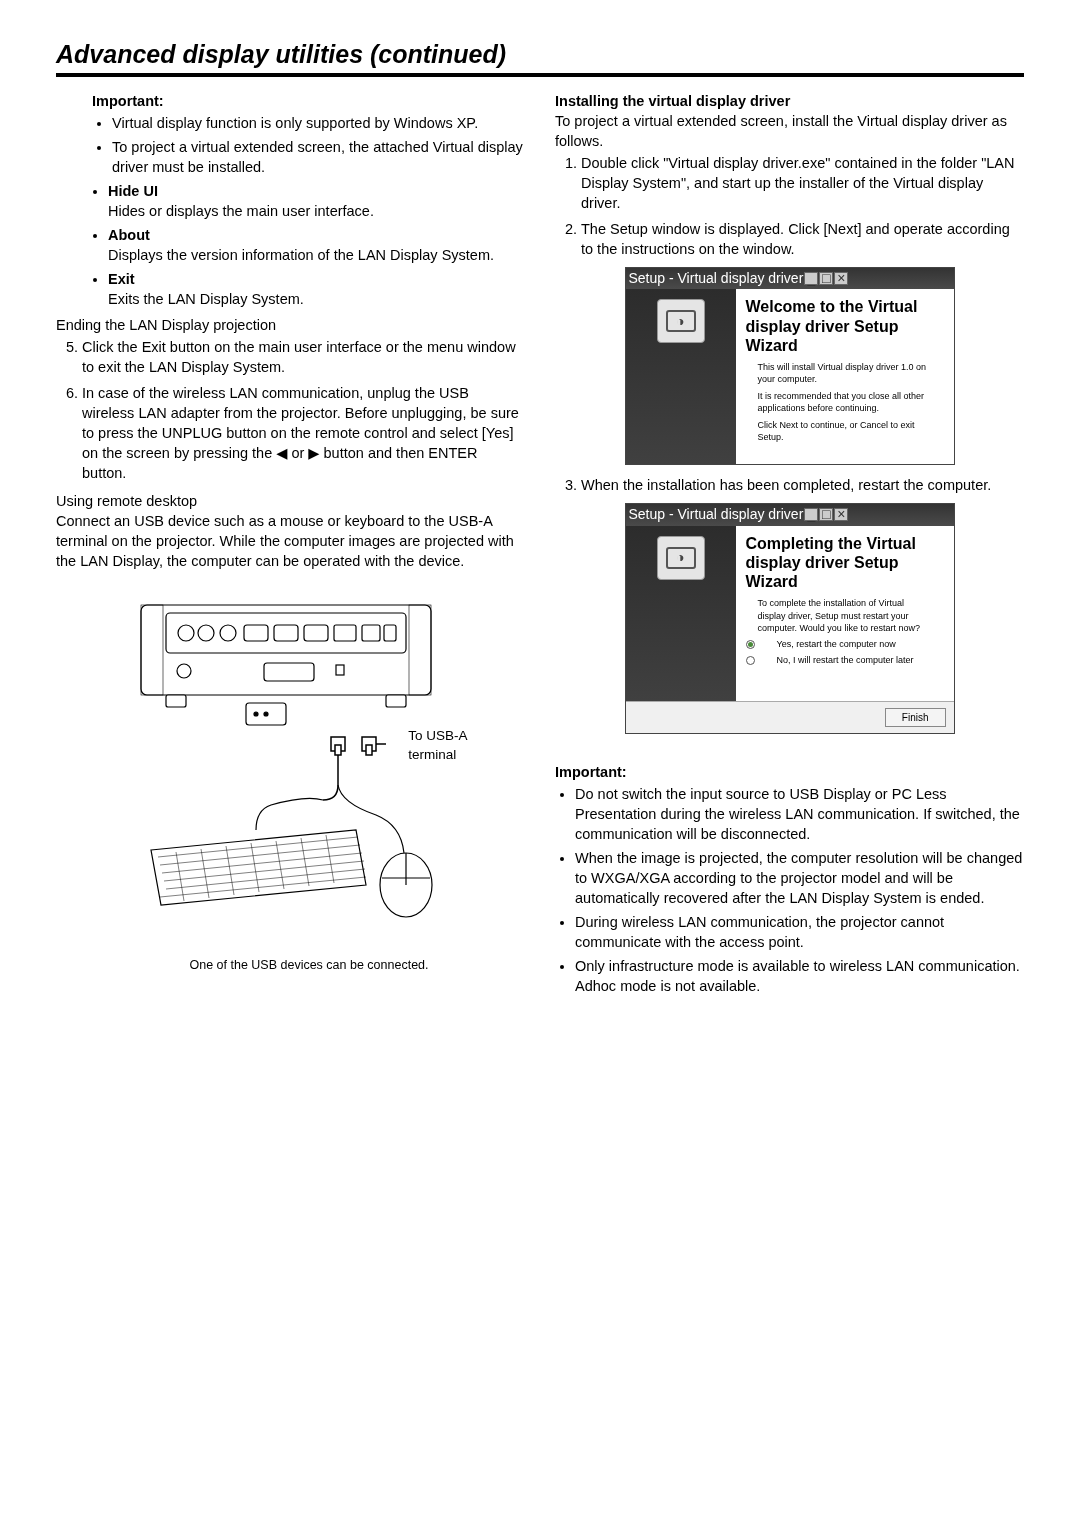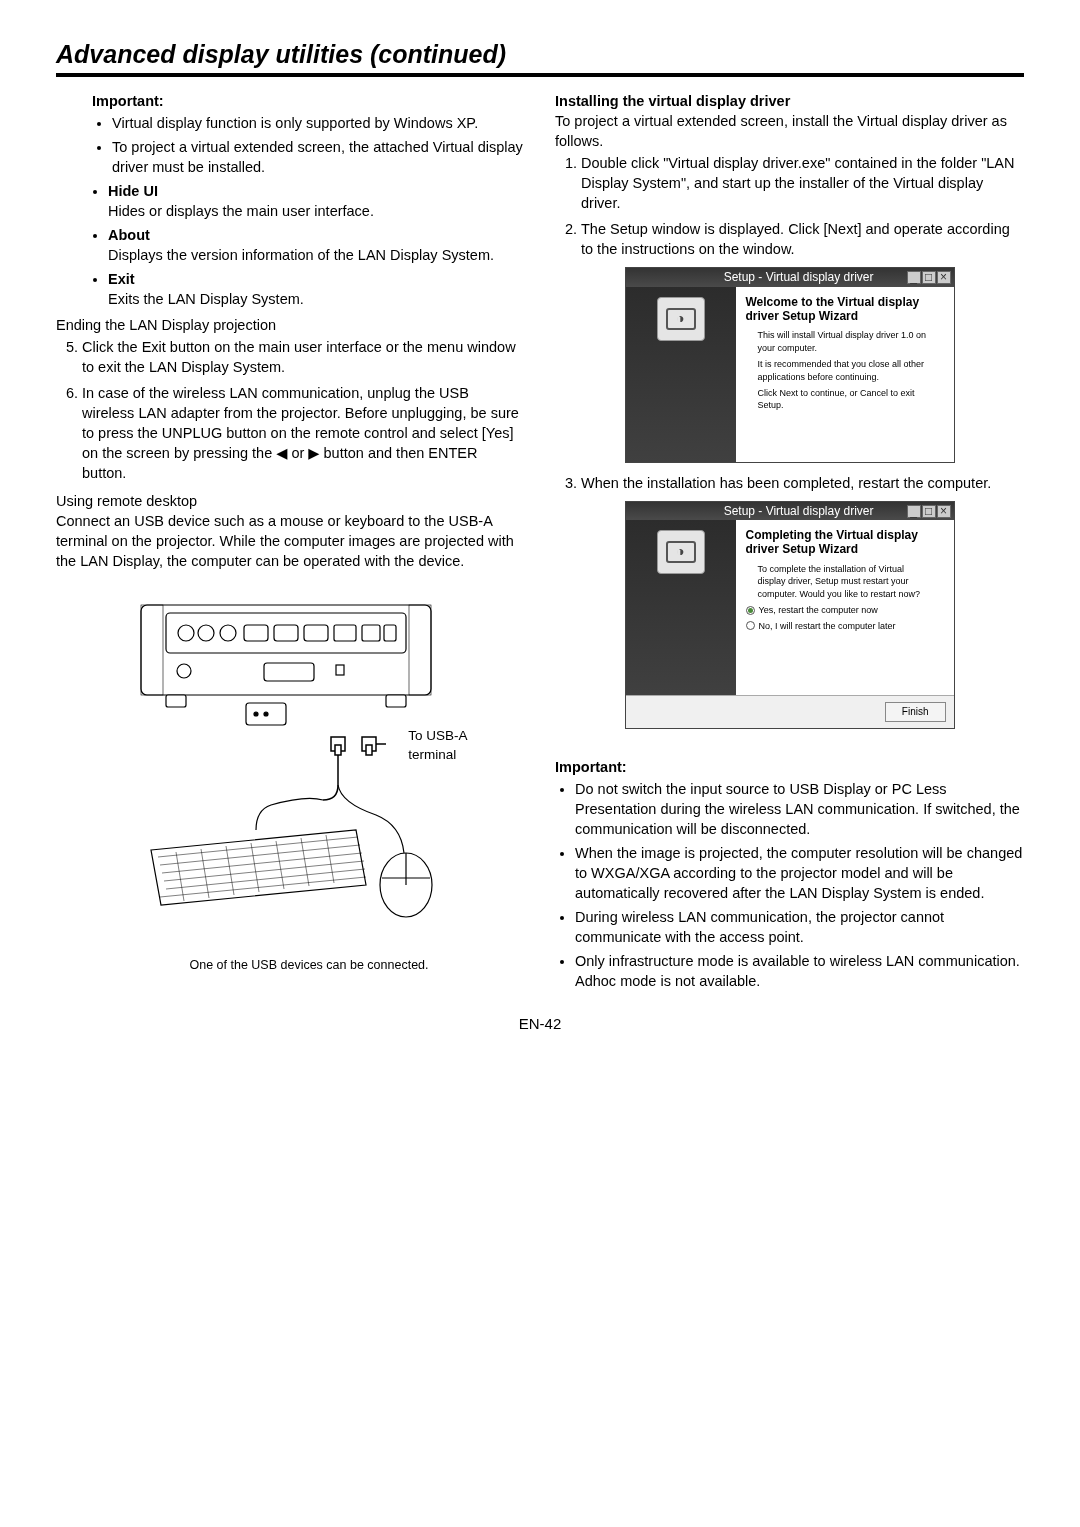--- a/index.html
+++ b/index.html
@@ -59,26 +59,25 @@
   .wizard-box {
     width: 330px;
     margin: 8px auto 10px auto;
     border: 1px solid #444;
     background: #efefef;
     font-size: 9px;
   }
   .wizard-titlebar {
     display: flex;
     align-items: center;
-    justify-content: flex-end;
+    justify-content: flex-start;
     background: linear-gradient(to bottom, #333, #4a4a4a);
     color: #fff;
     padding: 1px 3px;
-    font-size: 12px;
-    gap: 32px;
+    font-size: 14px;
   }
   .wizard-titlebar .win-btns span {
     display: inline-block;
     width: 14px;
     height: 13px;
     border: 1px solid #666;
     background: #ccc;
     margin-left: 1px;
     text-align: center;
     line-height: 11px;
@@ -114,42 +113,42 @@
   }
   .wizard-icon .monitor::after {
     content: "◑"; font-size: 14px; color: #444;
   }
   .wizard-right {
     flex: 1;
     padding: 8px 10px;
     color: #000;
   }
   .wizard-right .wiz-heading {
-    font-size: 12px;
+    font-size: 16px;
     font-weight: bold;
     margin: 0 0 6px 0;
     line-height: 1.2;
   }
   .wizard-right p { margin: 4px 12px; }
   .wizard-footer {
     border-top: 1px solid #aaa;
     padding: 6px 8px;
     text-align: right;
     background: #f0f0f0;
   }
   .win-btn {
     display: inline-block;
     border: 1px solid #888;
     background: #f4f4f4;
     padding: 2px 16px;
     font-size: 10px;
     margin-left: 6px;
   }
   .radio {
-    display: flex; align-items: center; gap: 4px; margin: 3px 0;
+    display: flex; align-items: center; gap: 22px; margin: 3px 0;
   }
   .radio .circle {
     width: 9px; height: 9px; border: 1px solid #555; border-radius: 50%;
     display: inline-flex; align-items: center; justify-content: center;
   }
   .radio .circle.filled::after { content:""; width:5px; height:5px; background:#4a8a3a; border-radius:50%; }
 
   
   .diagram-svg { width: 370px; height: 360px; }
   .usb-label { font-size: 13.5px; }
@@ -347,14 +346,13 @@
       <div class="bold">Important:</div>
       <ul class="bullets" style="padding-left:20px;">
         <li>Do not switch the input source to USB Display or PC Less Presentation during the wireless LAN communication. If switched, the communication will be disconnected.</li>
         <li>When the image is projected, the computer resolution will be changed to WXGA/XGA according to the projector model and will be automatically recovered after the LAN Display System is ended.</li>
         <li>During wireless LAN communication, the projector cannot communicate with the access point.</li>
         <li>Only infrastructure mode is available to wireless LAN communication. Adhoc mode is not available.</li>
       </ul>
     </div>
   </div>
 
-  <div class="page-number">EN-42</div>
 </div>
 
 </body></html>

